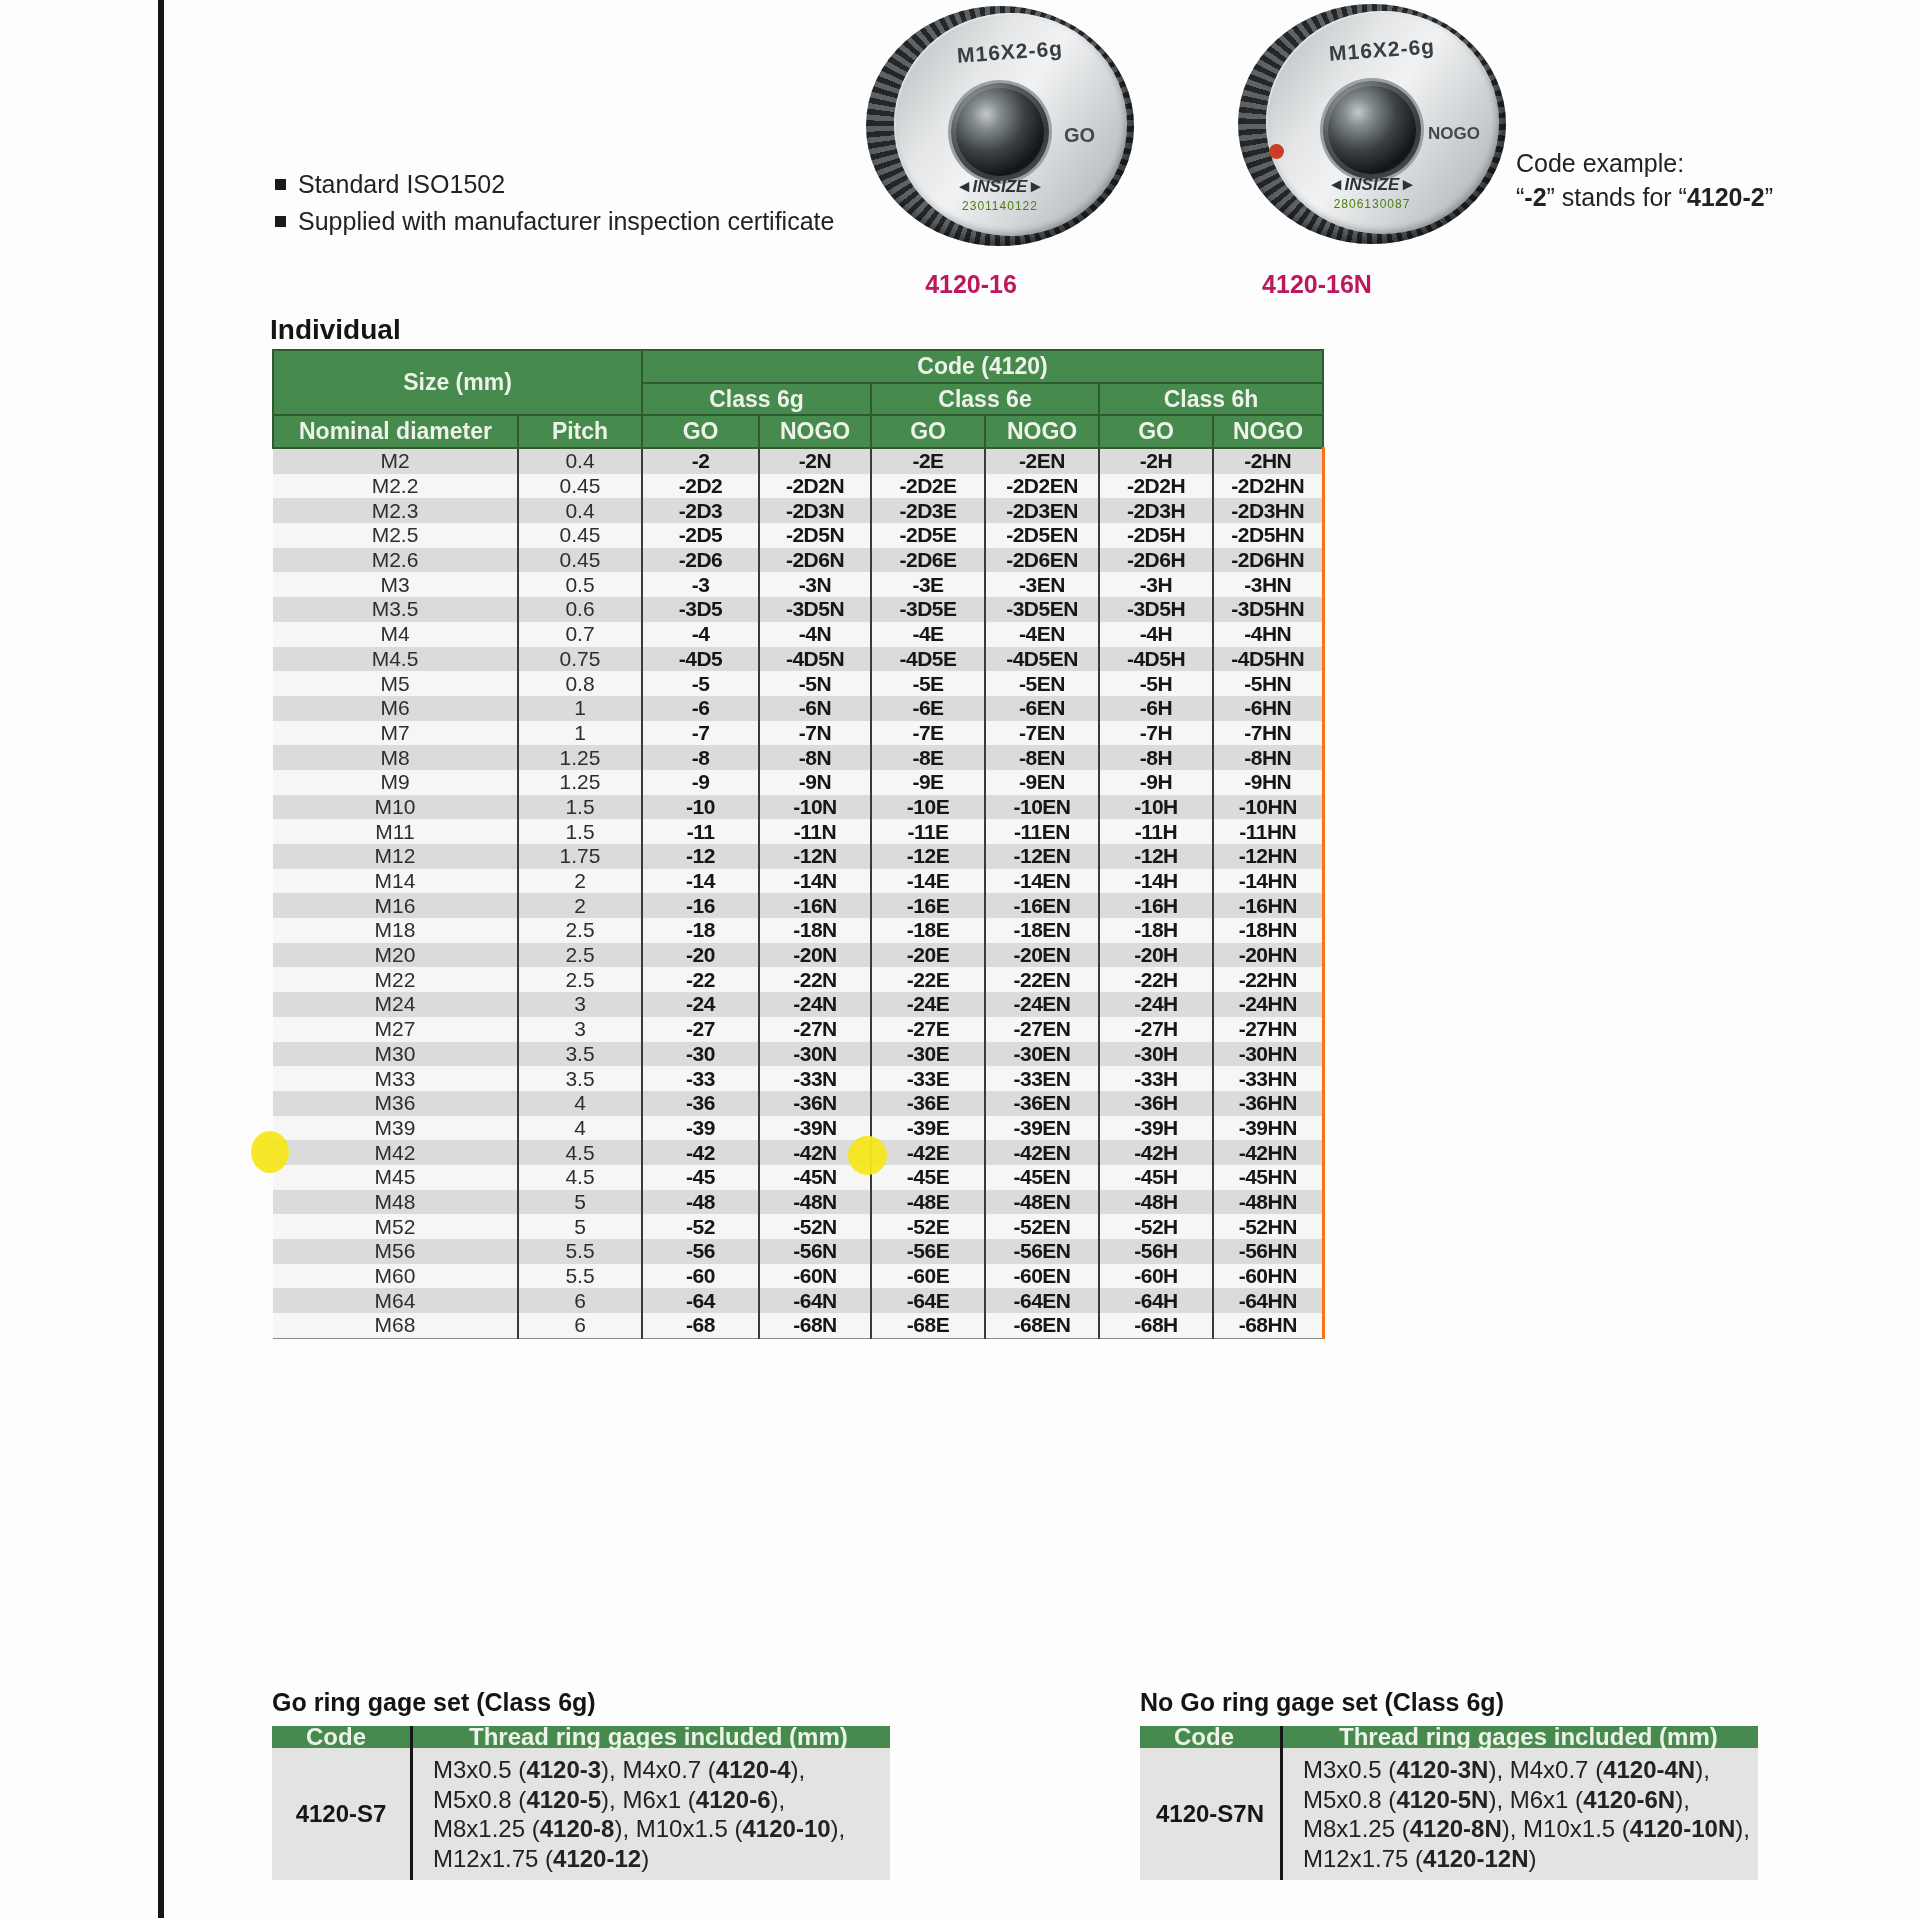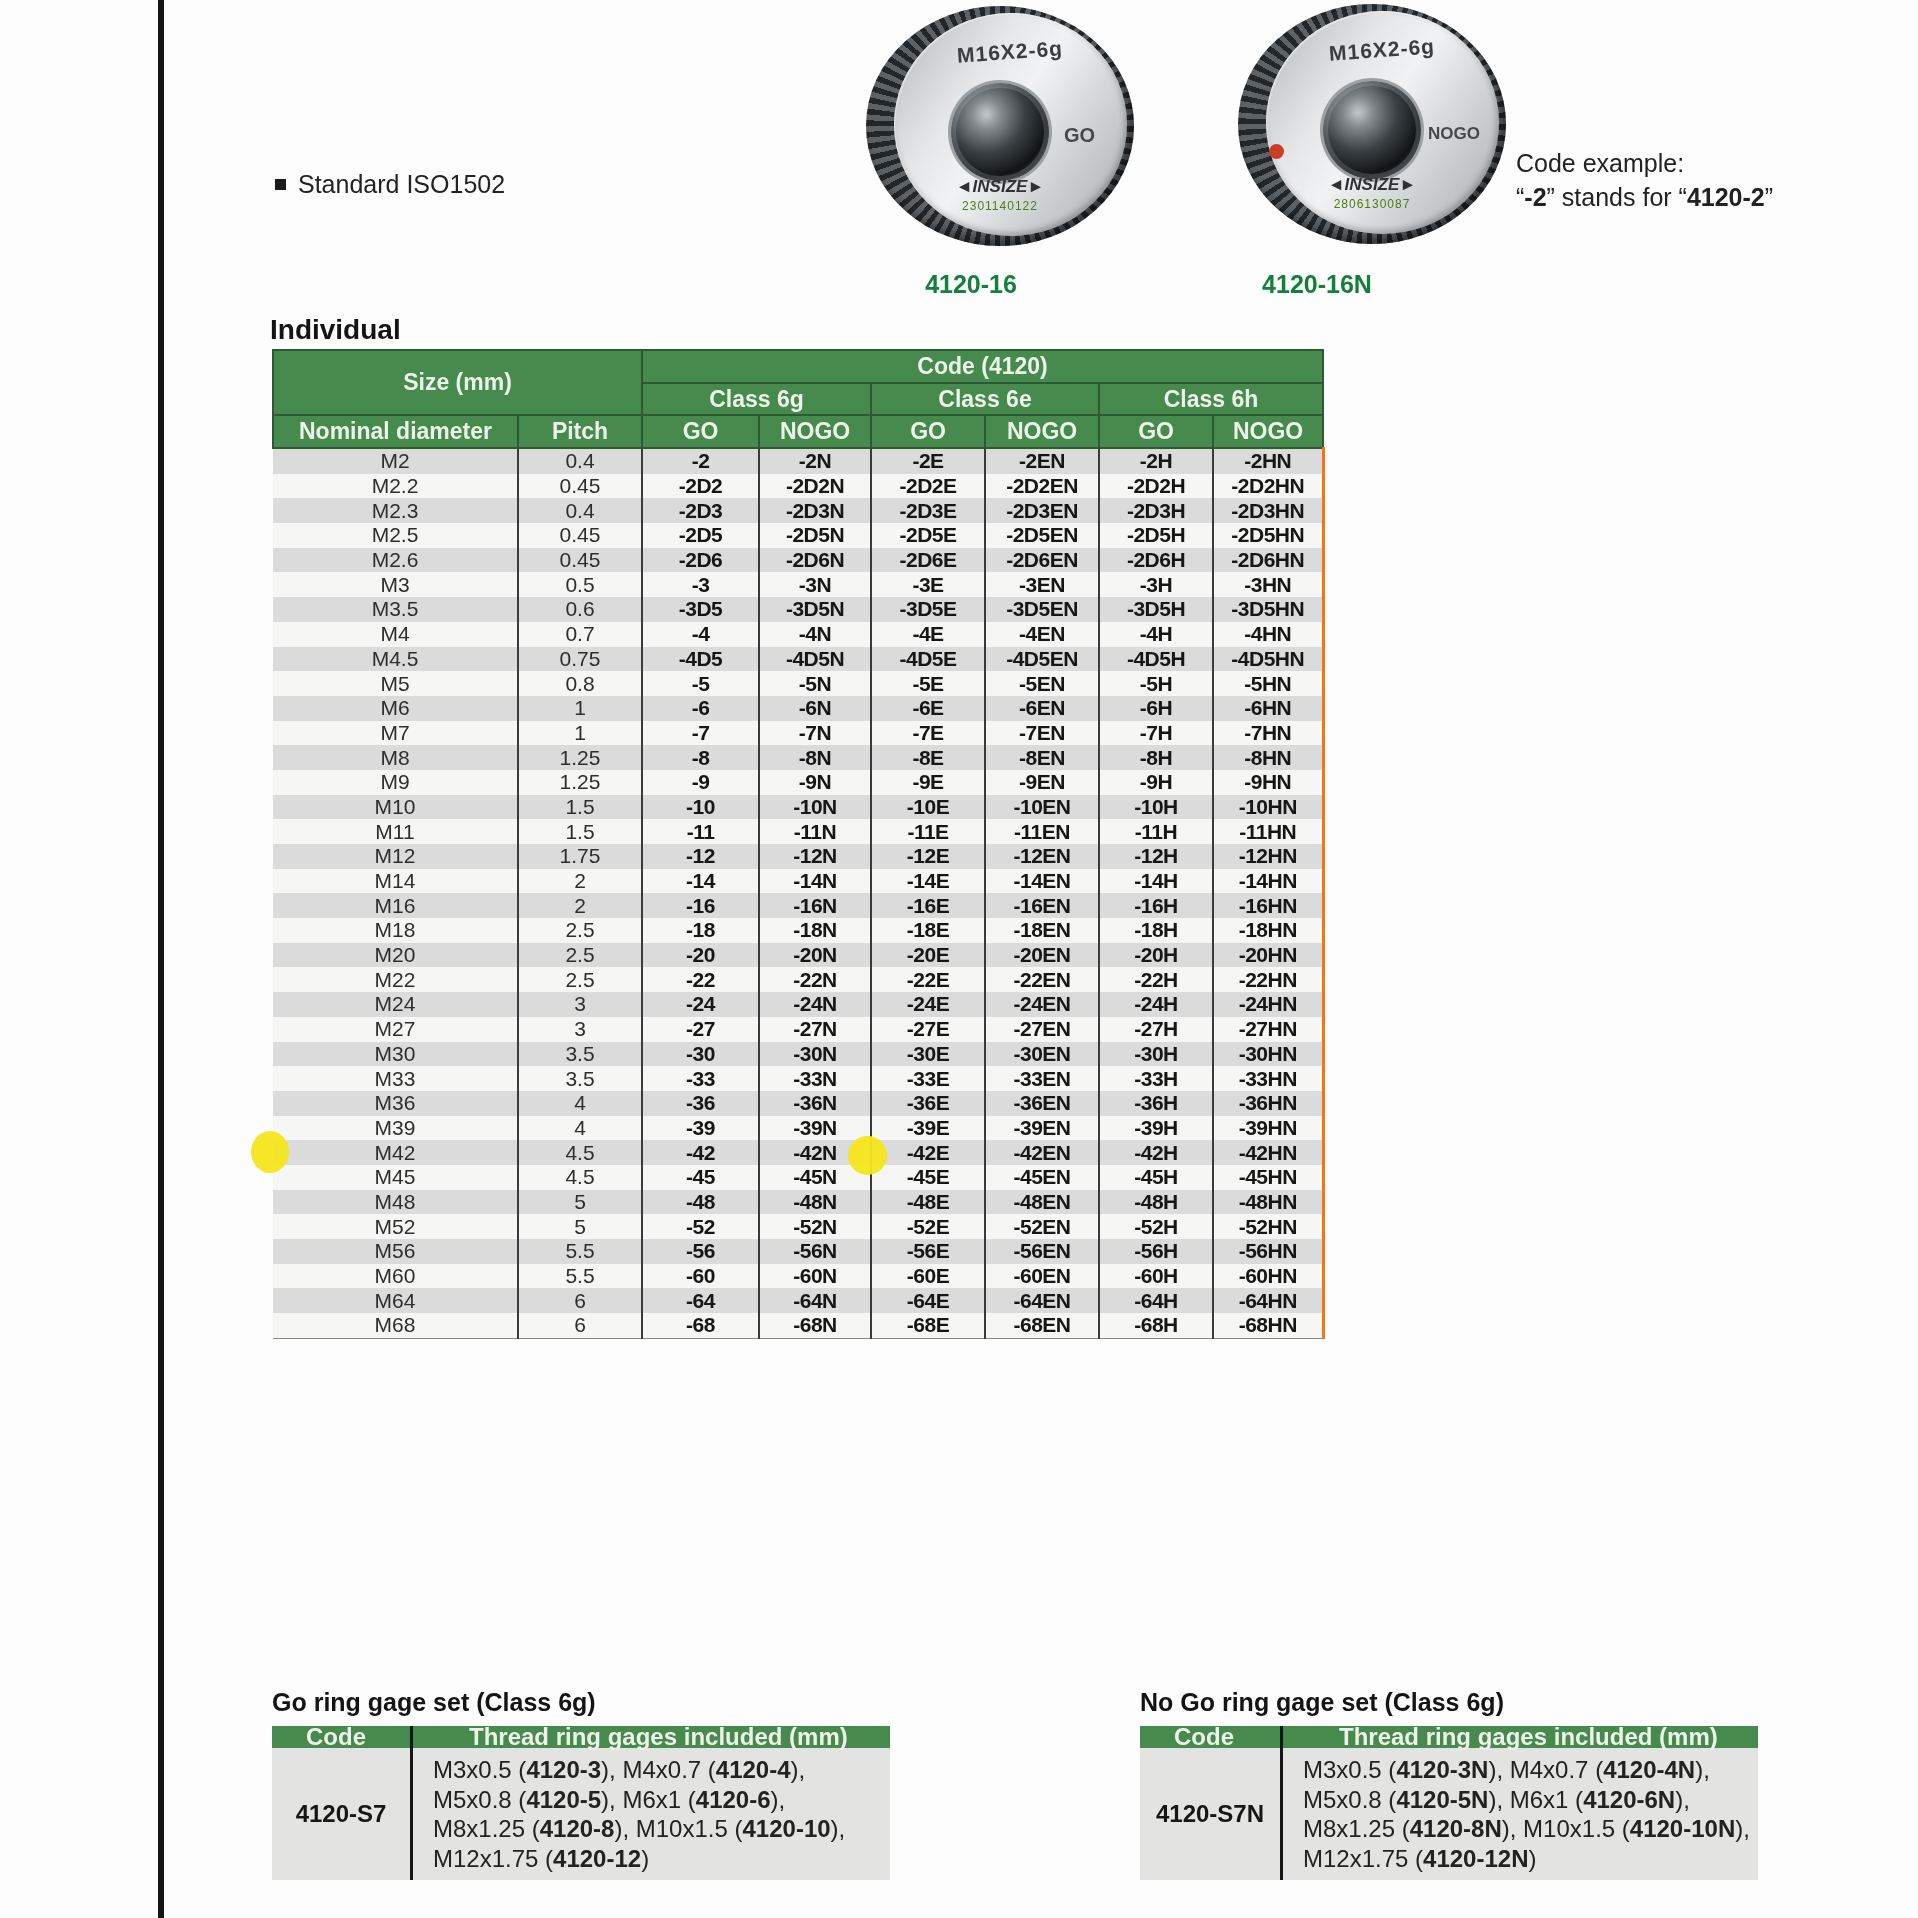--- a/index.html
+++ b/index.html
@@ -24,21 +24,21 @@
     background:radial-gradient(circle at 36% 32%,#c3c8cb 0%,#848b8f 16%,#3a4043 42%,#121517 68%,#454b4e 100%);
     box-shadow:0 0 0 3px #9aa0a3, inset 0 0 0 5px rgba(230,235,238,.18);}
   .ring .marking{position:absolute;left:34px;right:14px;top:34px;text-align:center;
     font-weight:bold;font-size:21px;color:#3a3e41;transform:rotate(-4deg);letter-spacing:1px;}
   .ring .side-label{position:absolute;font-weight:bold;color:#45494c;}
   .ring .logo{position:absolute;left:0;right:0;top:171px;text-align:center;
     font-style:italic;font-weight:bold;font-size:17px;color:#2e3235;}
   .ring .serial{position:absolute;left:0;right:0;top:193px;text-align:center;
     font-size:12px;color:#4d7c0f;letter-spacing:1px;}
   .ring .red-dot{position:absolute;left:31px;top:140px;width:15px;height:15px;border-radius:50%;background:#cd3c26;}
-  .ring-caption{position:absolute;top:270px;width:250px;text-align:center;font-weight:bold;font-size:25px;color:#15803d;}
+  .ring-caption{position:absolute;top:270px;width:250px;text-align:center;font-weight:bold;font-size:25px;color:#be185d;}
 
   
   .code-example{position:absolute;left:1516px;top:146px;font-size:25px;line-height:34px;color:#222;}
 
   
   .individual{position:absolute;left:270px;top:314px;font-size:28px;font-weight:bold;color:#141414;}
 
   
   .main-table{position:absolute;left:272px;top:349px;border-collapse:collapse;table-layout:fixed;width:1050px;}
   .main-table th{background:#478a4e;color:#eef3ea;font-weight:bold;font-size:23px;
@@ -77,20 +77,24 @@
 <body>
 
 <div class="page">
 
   <div class="left-rule"></div>
 
   <div class="features">
     <div class="feature">
       <span class="bullet-sq"></span>
       <span>Standard ISO1502</span>
+    </div>
+    <div class="feature">
+      <span class="bullet-sq"></span>
+      <span>Supplied with manufacturer inspection certificate</span>
     </div>
   </div>
 
   <div class="ring" style="left:866px;top:6px;">
     <div class="knurl"></div>
     <div class="face"></div>
     <div class="hole"></div>
     <div class="marking">M16X2-6g</div>
     <div class="side-label" style="left:198px;top:118px;font-size:20px;">GO</div>
     <div class="logo">◄INSIZE►</div>

